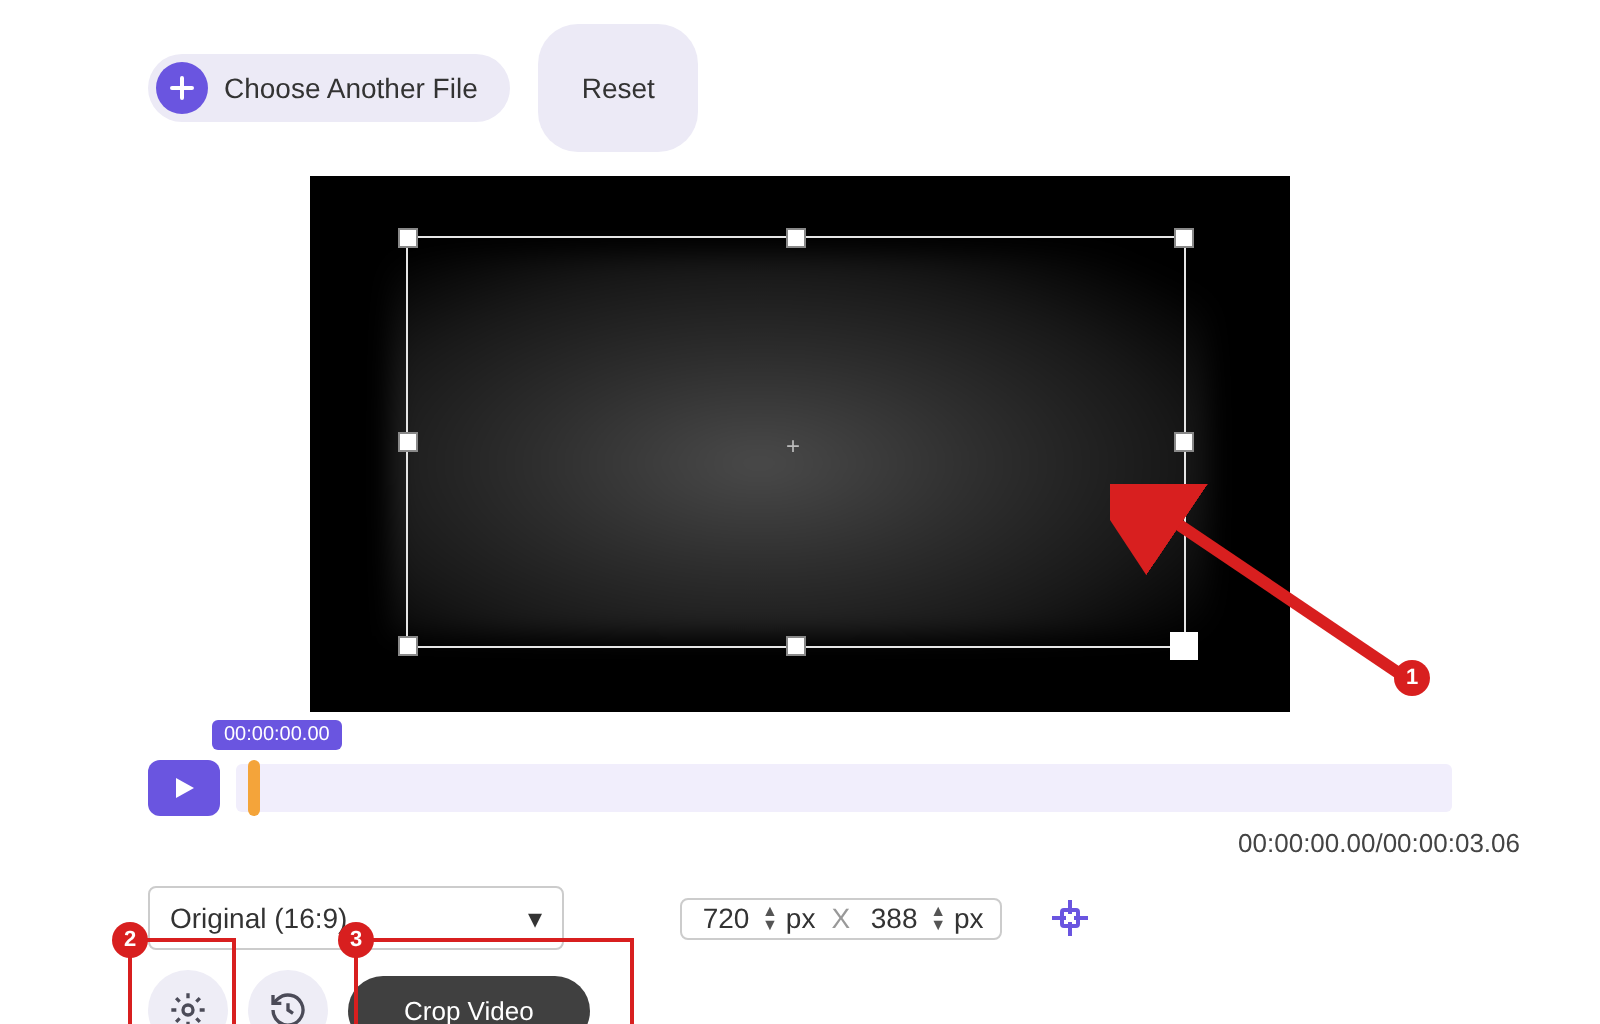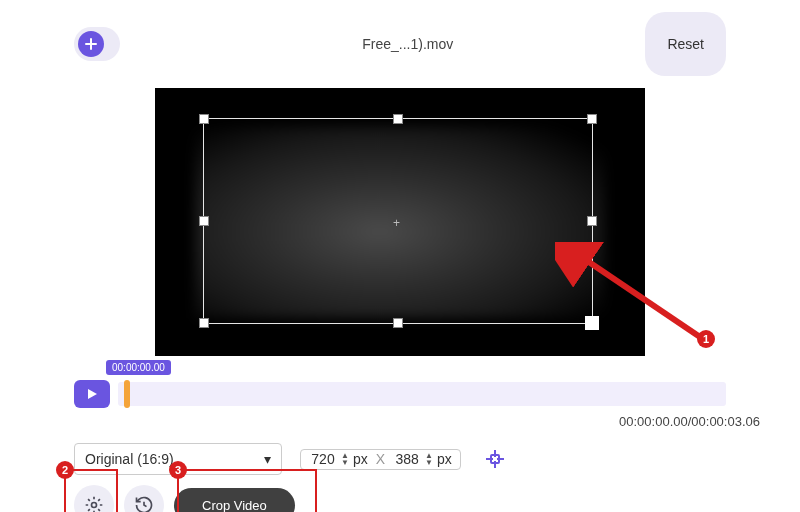--- a/index.html
+++ b/index.html
@@ -22,21 +22,21 @@
   .timeline-wrap { position:relative; margin: 24px 74px 0 74px; }
   .time-tip { position:absolute; left:32px; top:-20px; background:#6a55e0; color:#fff; font-size:10px; padding:2px 6px; border-radius:3px; }
   .timeline-row { display:flex; align-items:center; gap:8px; }
   .play-btn { width:36px; height:28px; border-radius:6px; background:#6a55e0; display:flex; align-items:center; justify-content:center; cursor:pointer; }
   .track { flex:1; height:24px; background:#f1eefc; border-radius:3px; position:relative; }
   .marker { position:absolute; left:6px; top:-2px; width:6px; height:28px; background:#f4a43a; border-radius:3px; cursor:pointer;}
   .time-readout { text-align:right; margin:6px 40px 0 0; color:#444; font-size:13px; }
 
   .controls-row { display:flex; align-items:center; gap:18px; margin:14px 0 0 74px; }
   .select-box { display:flex; align-items:center; justify-content:space-between; border:1px solid #ccc; border-radius:4px; width:208px; height:32px; padding:0 10px; font-size:14px; cursor:pointer; color:#333; }
-  .dim-box { display:flex; align-items:center; gap:4px; border:1px solid #ccc; border-radius:4px; height:21px; padding:0 8px; font-size:14px; color:#333; }
+  .dim-box { display:flex; align-items:center; gap:4px; border:1px solid #ccc; border-radius:4px; height:21px; padding:0 8px; font-size:14px; color:#333;margin-left:40px; }
   .dim-num { min-width:28px; text-align:center; }
   .spinner { display:flex; flex-direction:column; line-height:6px; font-size:8px; color:#555; cursor:pointer; gap:1px; }
   .x-sep { color:#999; margin:0 4px; }
   .center-icon { width:32px; height:32px; border-radius:4px; display:flex; align-items:center; justify-content:center; cursor:pointer; }
 
   .bottom-row { display:flex; align-items:center; gap:10px; margin:10px 0 0 74px; }
   .circ-btn { width:40px; height:40px; border-radius:50%; background:#eeedf6; display:flex; align-items:center; justify-content:center; cursor:pointer; }
   .crop-btn { background:#404040; color:#fff; border-radius:22px; padding:10px 28px; font-size:13px; cursor:pointer; border:none; }
 
   .anno-box { position:absolute; border:2px solid #d81f1f; pointer-events:none; }
@@ -46,22 +46,22 @@
 </head>
 <body>
 
 <div class="topbar">
   <div class="choose-pill">
     <span class="plus-badge">
       <svg width="12" height="12" viewBox="0 0 12 12">
           <path d="M6 1v10M1 6h10" stroke="#fff" stroke-width="2" stroke-linecap="round"></path>
         </svg>
     </span>
+    <span>Choose Another File</span>
   </div>
-  <div class="filename">Free_...1).mov</div>
   <div class="reset-pill">
     <span>Reset</span>
   </div>
 </div>
 
 <div class="preview">
   <div class="blur"></div>
   <div class="crop-rect">
     <div class="handle h-tl"></div>
     <div class="handle h-tm"></div>

